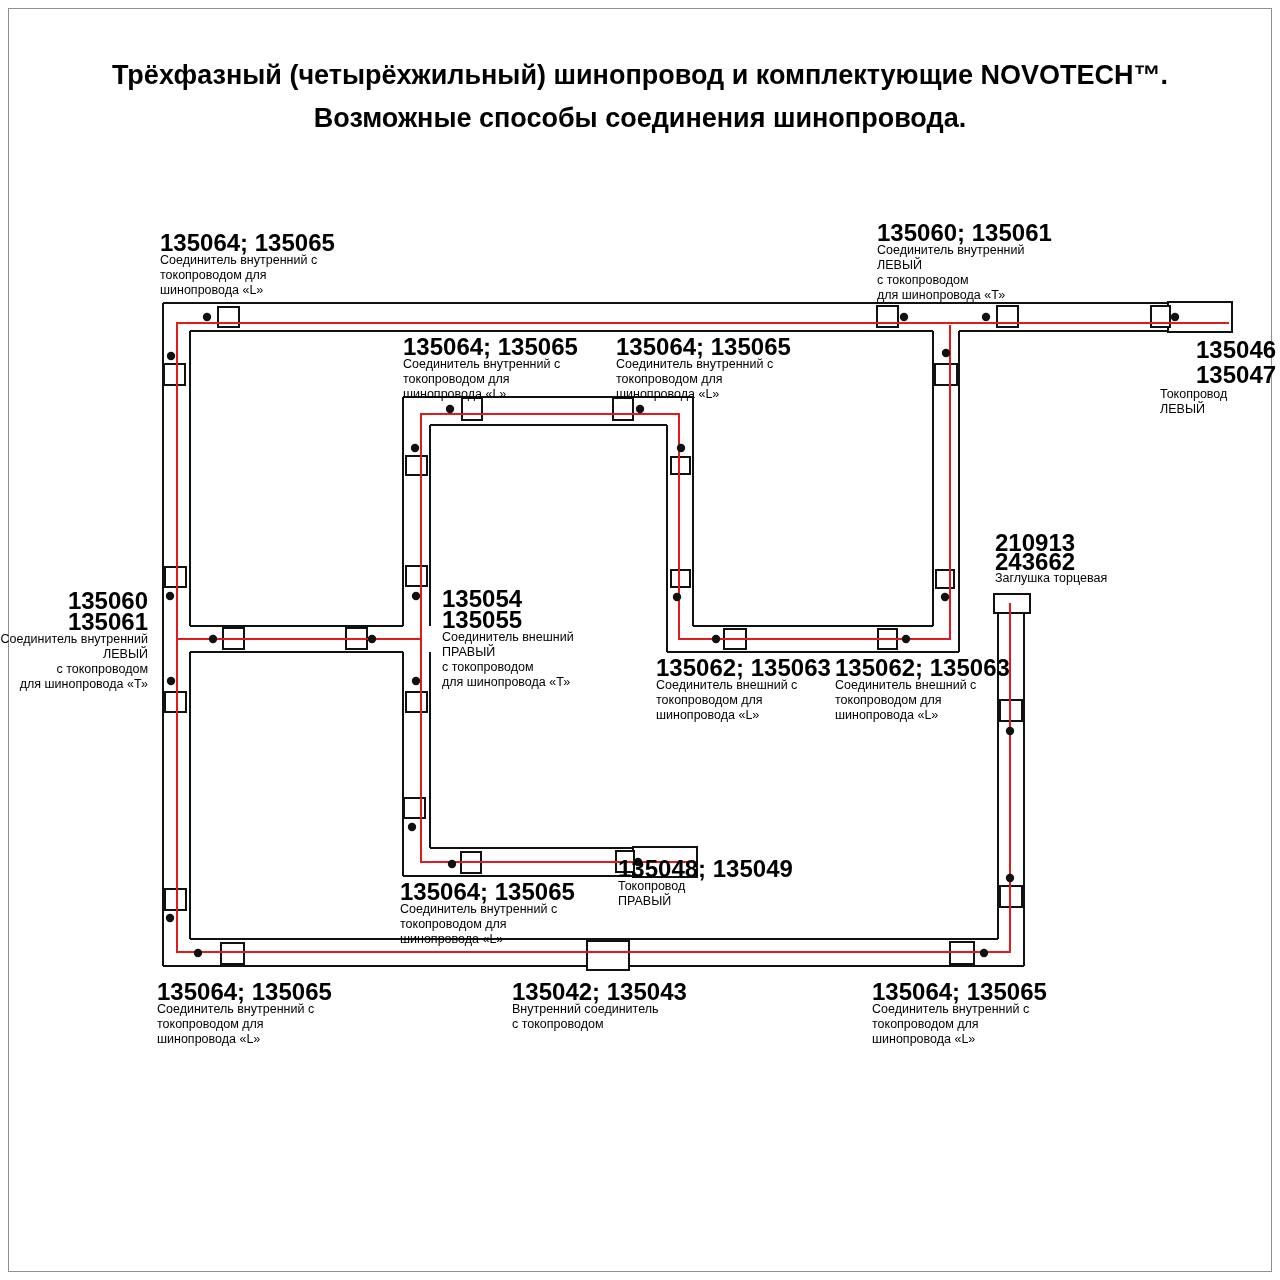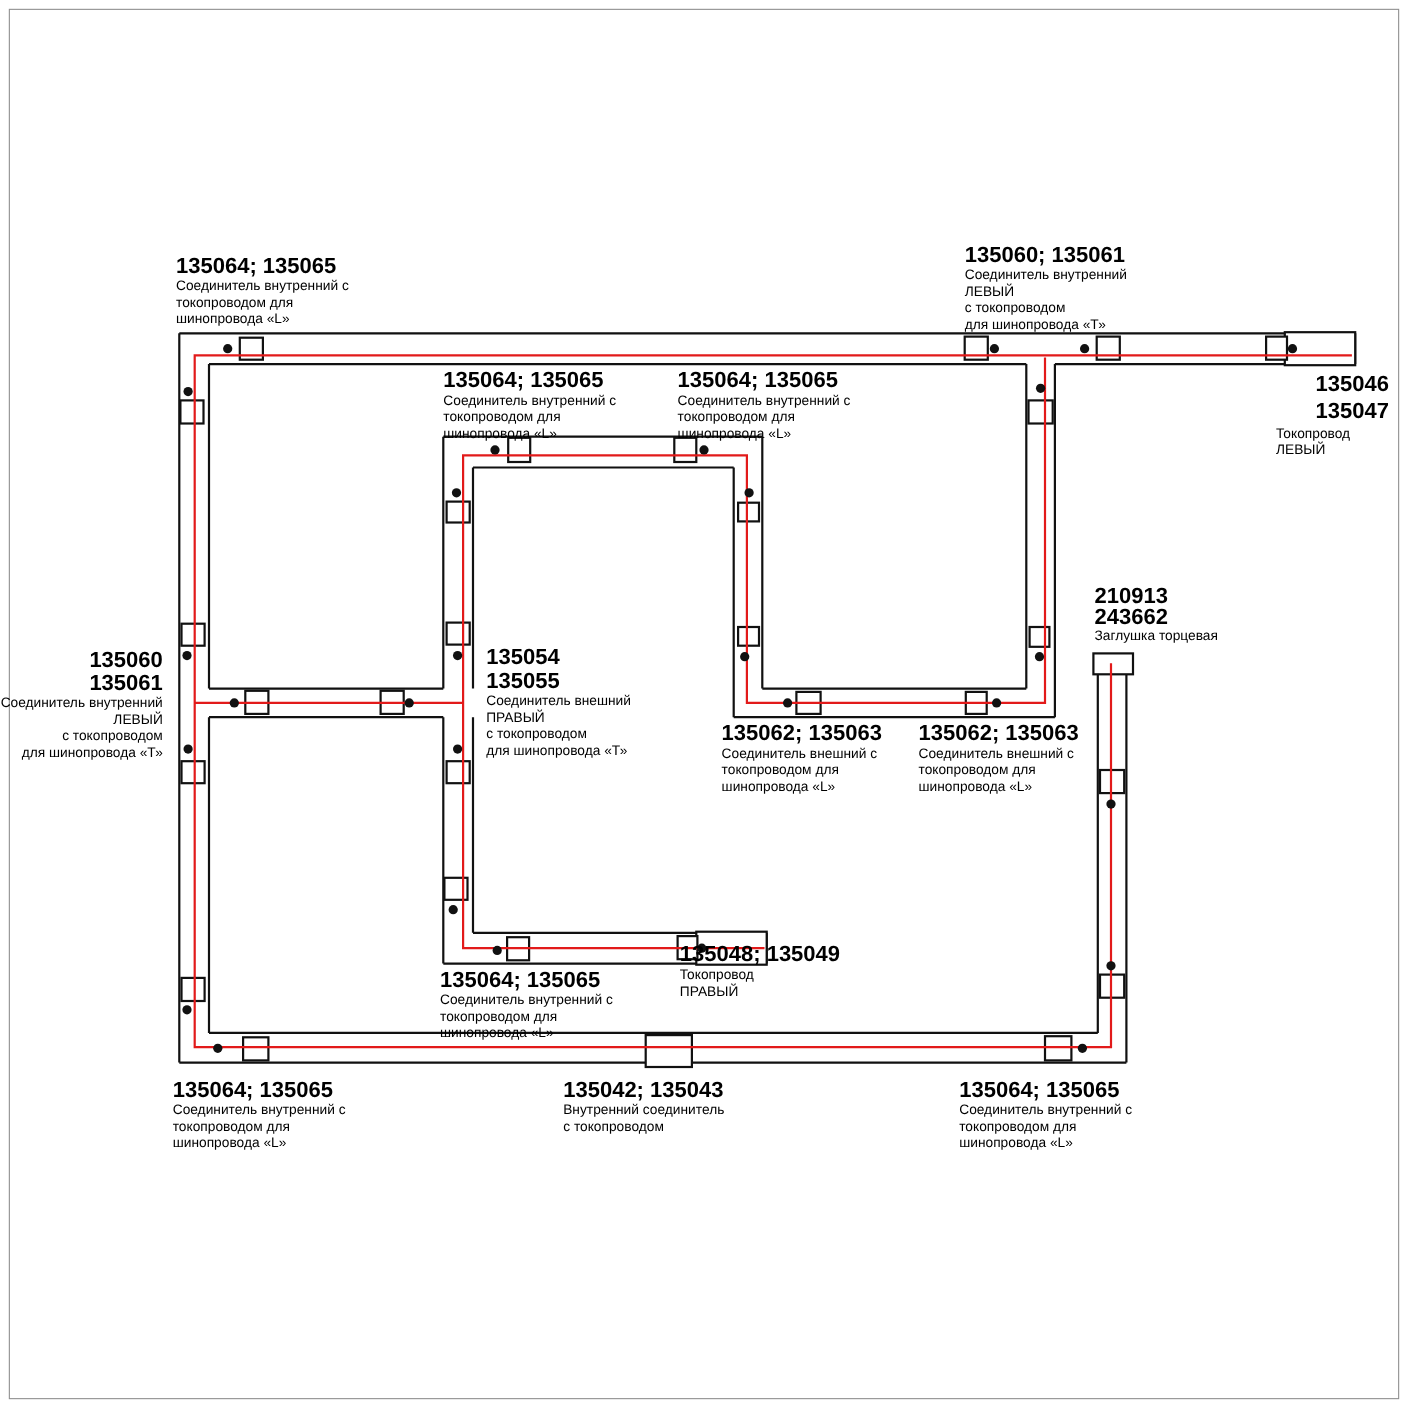--- a/index.html
+++ b/index.html
@@ -3,37 +3,39 @@
 <meta charset="utf-8">
 <style>
   html,body{margin:0;padding:0;background:#fff;}
   .page{position:relative;width:1280px;height:1280px;background:#ffffff;overflow:hidden;
         font-family:"Liberation Sans",sans-serif;color:#000;}
   .titleline{position:absolute;left:0;width:1280px;text-align:center;
              font-weight:bold;font-size:27px;white-space:nowrap;}
   svg.diagram{position:absolute;left:0;top:0;}
   .lbl{position:absolute;}
   .lbl.ra{text-align:right;padding-left:20px;}
-  .code{font-weight:bold;font-size:20px;line-height:21px;white-space:nowrap;}
+  .code{font-weight:bold;font-size:24px;line-height:21px;white-space:nowrap;}
   .code.tall{line-height:25px;margin-left:36px;}
   .code.cmp{line-height:19px;}
   .d{font-size:12.5px;line-height:15px;white-space:nowrap;}
   .d.b{font-weight:normal;}
   .track-outline{stroke:var(--track,#111);stroke-width:2;fill:none;}
   .track-fill{fill:#ffffff;stroke:none;}
   .sq{fill:#ffffff;stroke:var(--track,#111);stroke-width:2;}
   .red{stroke:var(--conductor,#e21a1a);stroke-width:2;fill:none;}
   .dot{fill:var(--track,#111);}
   .pgborder{stroke:var(--pborder,#8f8f8f);stroke-width:1;fill:none;}
 </style>
 </head>
 <body>
 
 <div class="page">
 
+  <div class="titleline" style="top:60px">Трёхфазный (четырёхжильный) шинопровод и комплектующие NOVOTECH™.</div>
+  <div class="titleline" style="top:103px">Возможные способы соединения шинопровода.</div>
 
   <svg class="diagram" width="1280" height="1280" viewBox="0 0 1280 1280">
     <rect class="pgborder" x="8.5" y="8.5" width="1263" height="1263"></rect>
 
     <g>
       <rect class="track-fill" x="163" y="303" width="1069" height="28"></rect>
       <rect class="track-fill" x="163" y="303" width="27" height="663"></rect>
       <rect class="track-fill" x="163" y="939" width="861" height="27"></rect>
       <rect class="track-fill" x="998" y="613" width="26" height="353"></rect>
       <rect class="track-fill" x="933" y="331" width="26" height="321"></rect>

